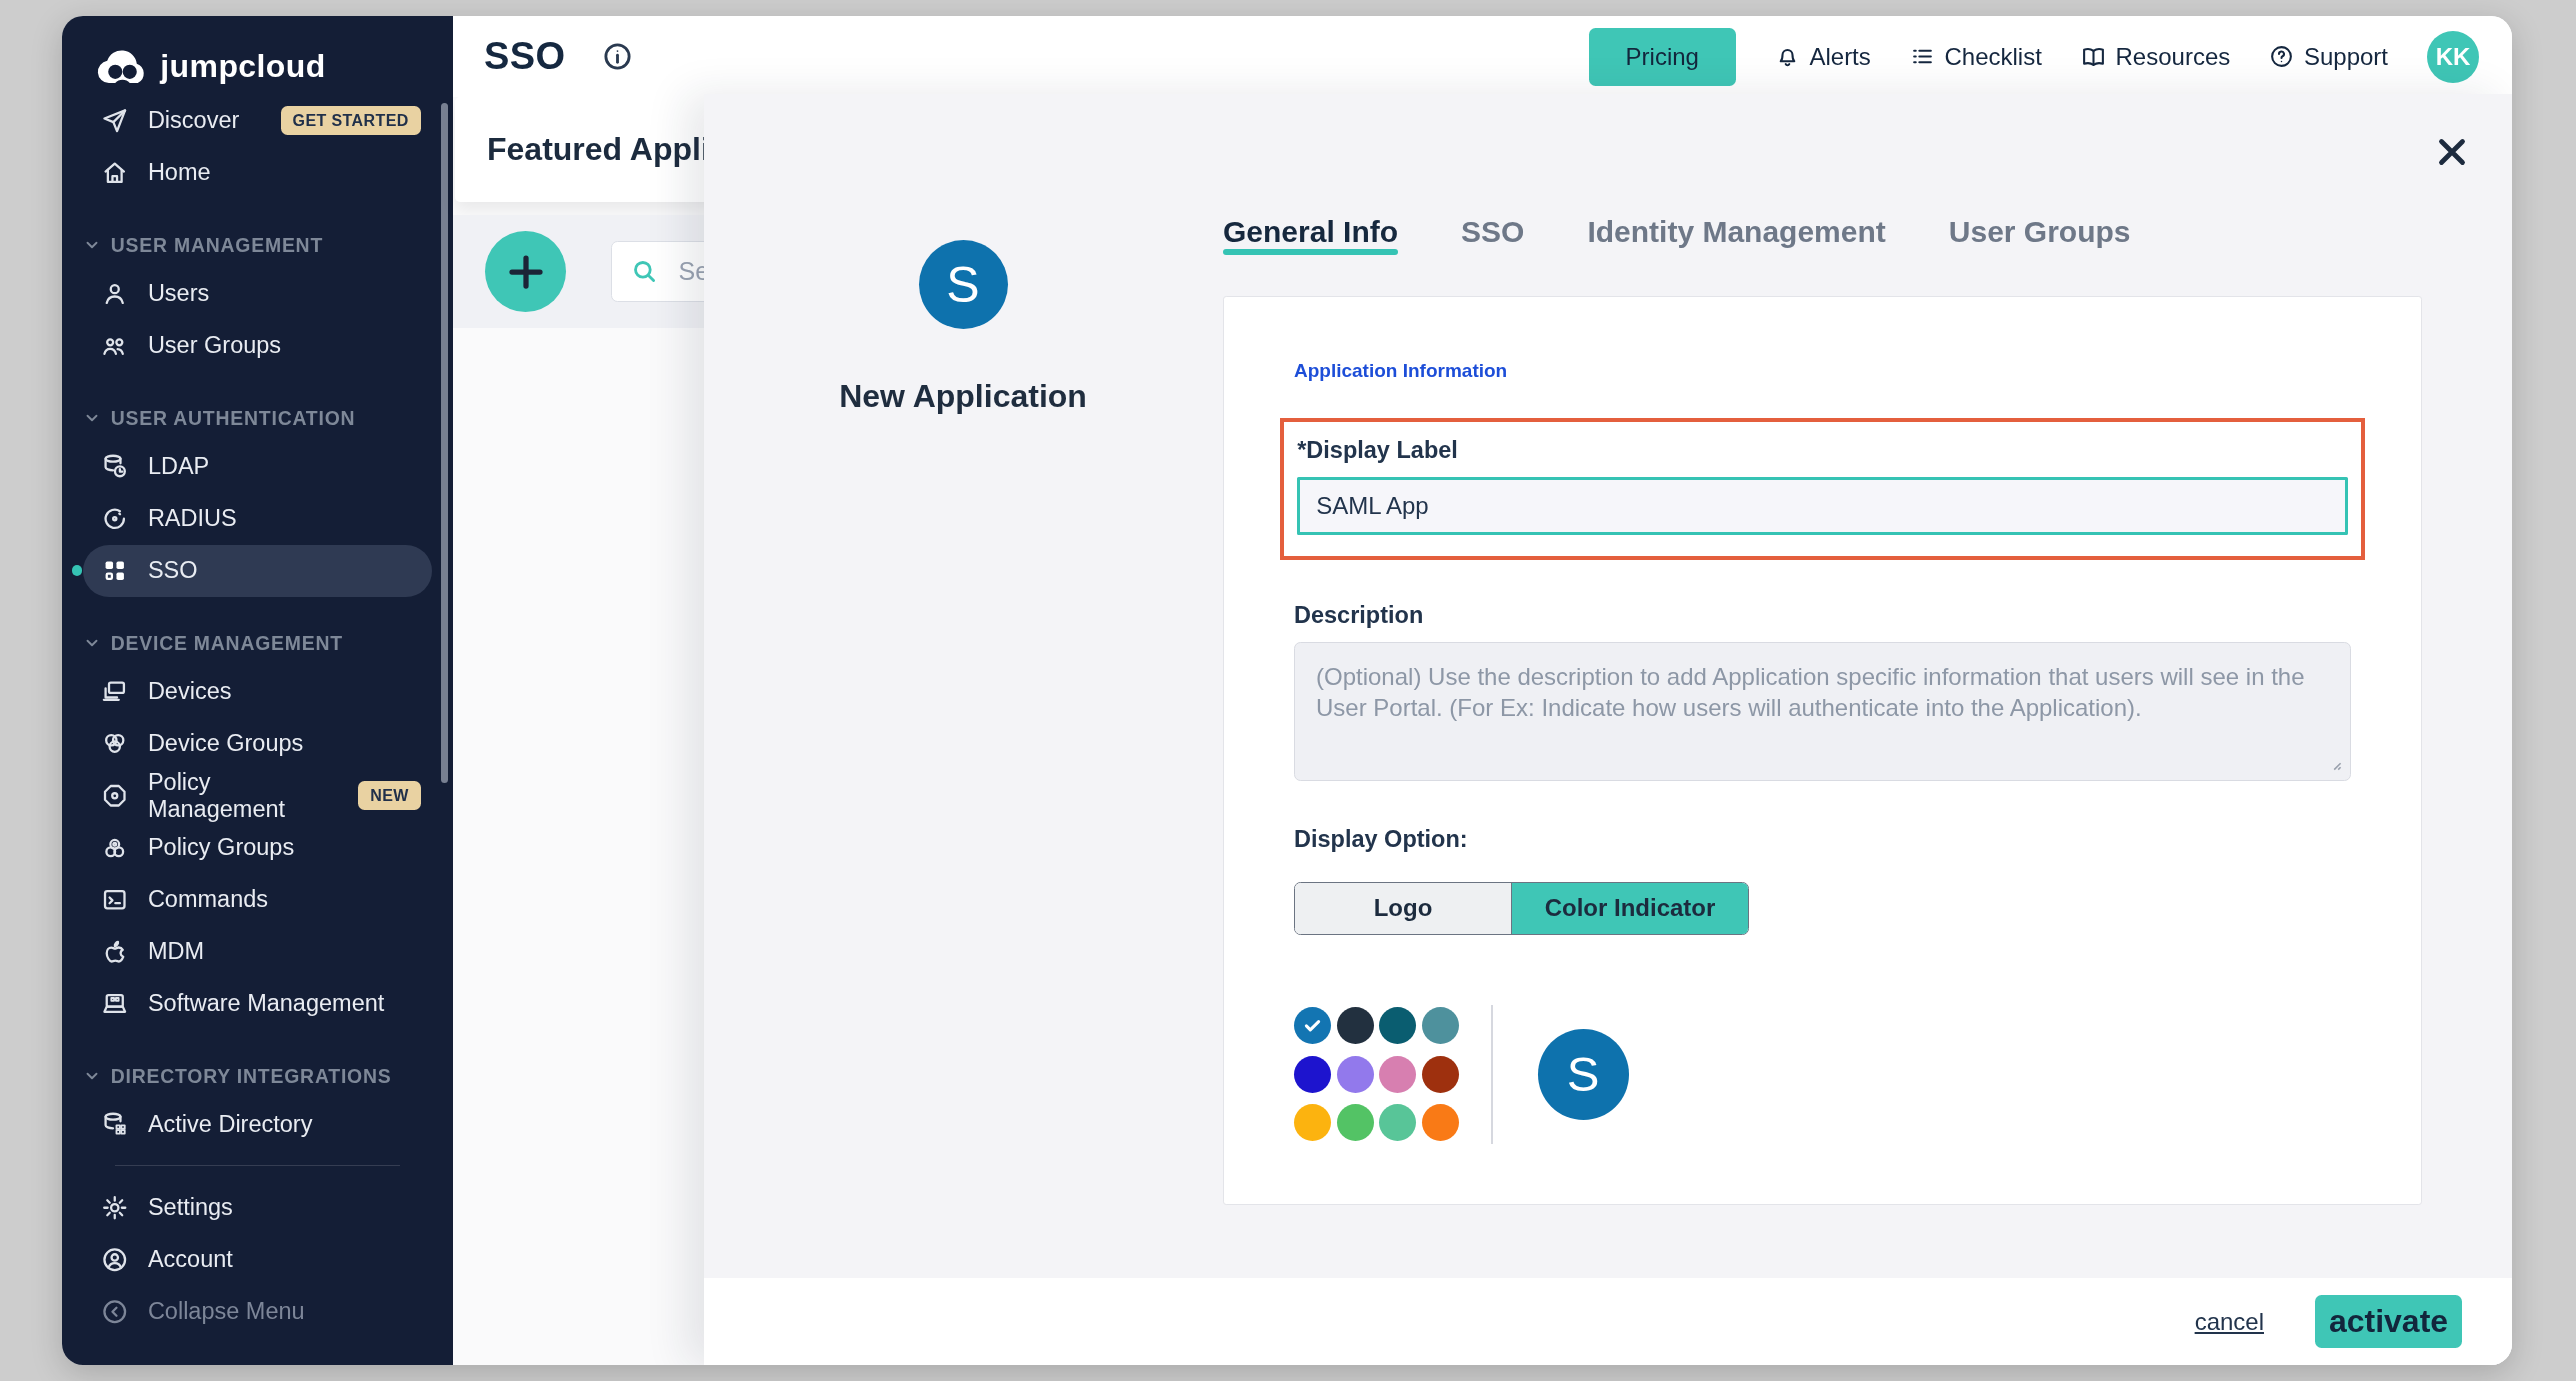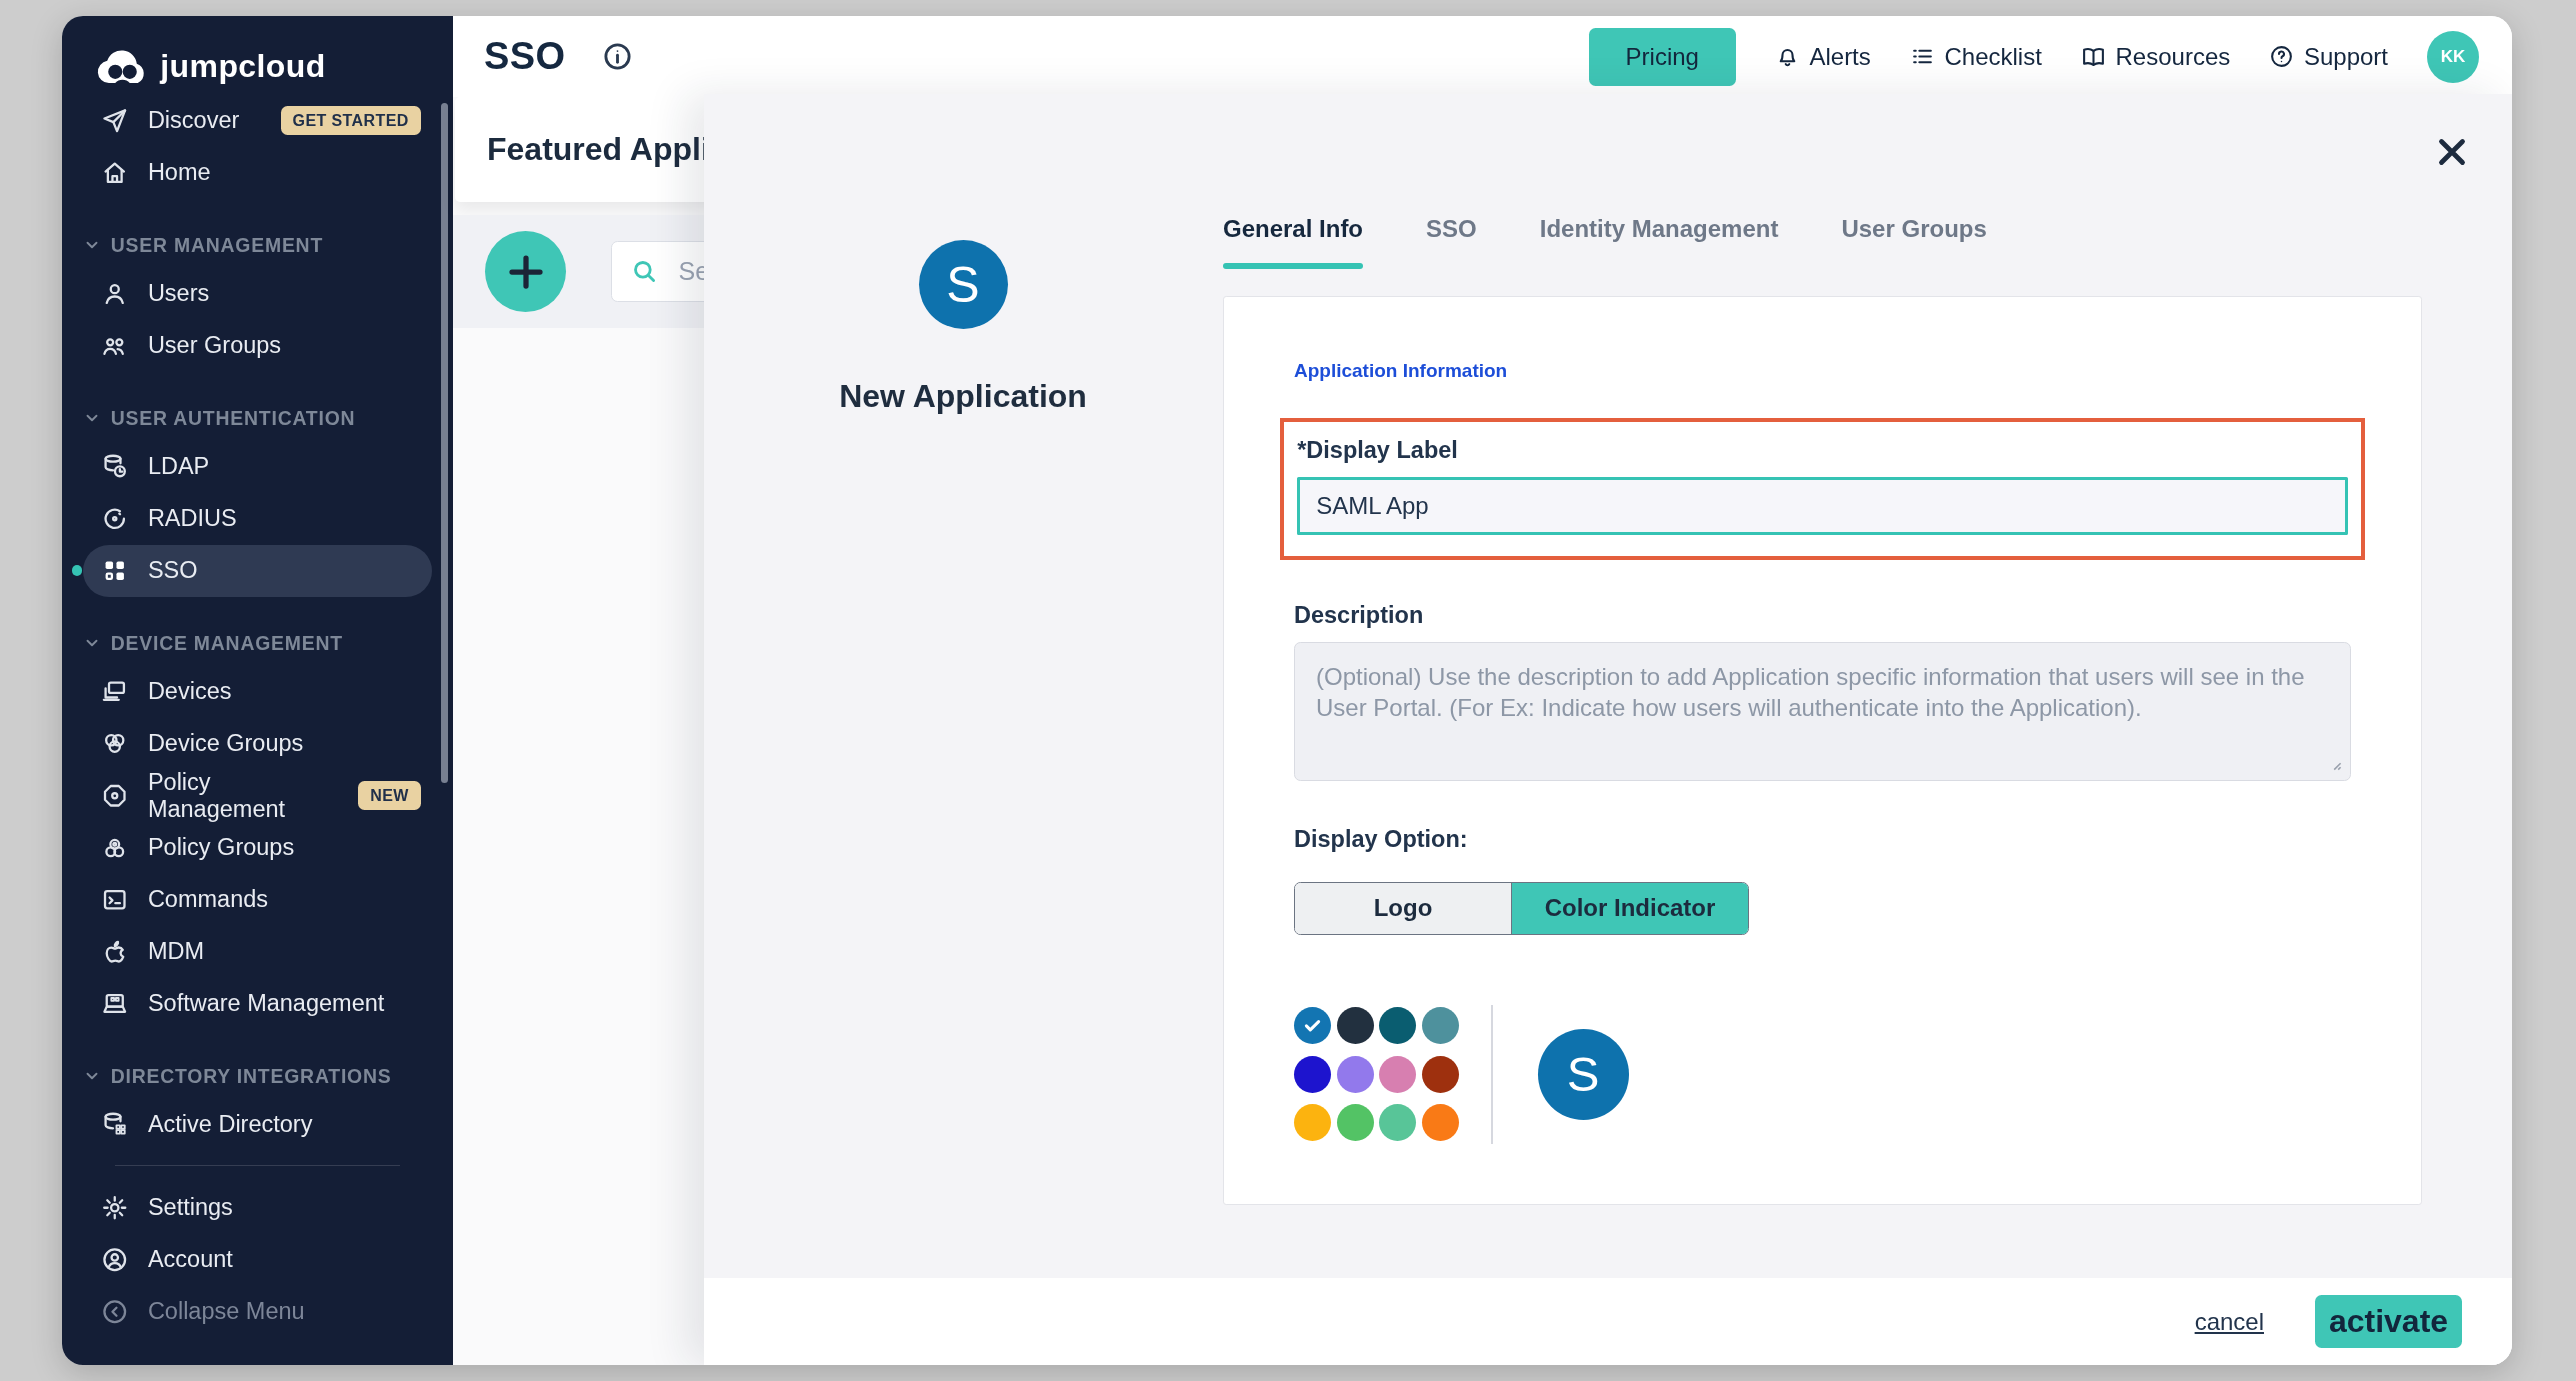--- a/index.html
+++ b/index.html
@@ -54,21 +54,21 @@
   .info-ic { width:31px; height:31px; margin-left:37px; stroke:#2a3a50; fill:none; stroke-width:2.2; stroke-linecap:round; }
   .actions { margin-left:auto; display:flex; align-items:center; gap:39px; }
   .act { display:flex; align-items:center; gap:9.7px; font-size:24px; color:#15273f; cursor:pointer; }
   .act .aic { width:25px; height:25px; stroke:#15273f; fill:none; stroke-width:2; stroke-linecap:round; stroke-linejoin:round; }
   .pricing-btn {
     background:#3fc6b6; color:#13263c; font-size:24px; font-weight:500;
     width:147px; height:58px; border:none; border-radius:6.5px; cursor:pointer;
   }
   .avatar {
     width:52px; height:52px; border-radius:50%; background:#3fc6b6; color:#fff;
-    display:flex; align-items:center; justify-content:center; font-size:17px; font-weight:600; cursor:pointer;
+    display:flex; align-items:center; justify-content:center; font-size:24px; font-weight:600; cursor:pointer;
   }
   
   .featured-card {
     position:absolute; left:393px; top:81px; right:0; height:105px; background:#fff;
     box-shadow:0 8px 16px rgba(0,0,0,.07); display:flex; align-items:center; padding-left:32px;
     font-size:32px; font-weight:700; color:#1c2b3e; z-index:1; border-radius:4.9px 0 0 4.9px;
   }
   .toolbar-band {
     position:absolute; left:391px; top:199px; right:0; height:113px; background:#f0f1f5; z-index:1;
     display:flex; align-items:center; padding-left:32px; gap:45px;
@@ -92,21 +92,21 @@
   }
   .close-btn { position:absolute; top:40px; right:42px; width:36px; height:36px; background:none; border:none; cursor:pointer; padding:0; }
   .close-btn svg { width:36px; height:36px; stroke:#1d2b3f; stroke-width:3.2; stroke-linecap:round; }
   .modal-left { position:absolute; left:0; top:146px; width:518px; display:flex; flex-direction:column; align-items:center; }
   .app-circle {
     width:89px; height:89px; border-radius:50%; background:#0e72ad; color:#fff;
     display:flex; align-items:center; justify-content:center; font-size:50px; font-weight:400;
   }
   .app-name { margin-top:49px; font-size:32px; font-weight:700; color:#1f2d3f; }
   .tabs { position:absolute; left:519px; top:121px; display:flex; gap:63px; }
-  .tab { font-size:24px; font-weight:600; color:#6e7888; padding-bottom:26px; position:relative; cursor:pointer; }
+  .tab { font-size:30px; font-weight:600; color:#6e7888; padding-bottom:6px; position:relative; cursor:pointer; }
   .tab.active { color:#16283e; font-weight:700; }
   .tab.active::after { content:""; position:absolute; left:0; right:0; bottom:0; height:6.5px; border-radius:3.2px; background:#35c3b4; }
   .card {
     position:absolute; left:519px; top:202px; width:1199px;
     background:#fff; border:1.6px solid #e3e4e9; border-radius:3.2px;
     padding:57px 70px 60px;
   }
   .card h2 { margin:6px 0 36px; font-size:19px; font-weight:700; color:#1d4ed8; }
   .field-label { display:block; font-size:23.5px; font-weight:600; color:#22344c; margin-bottom:13px; }
   .red-box { border:4px solid #e45f3d; margin:0 -13.8px; padding:14.6px 13px 21px; }

